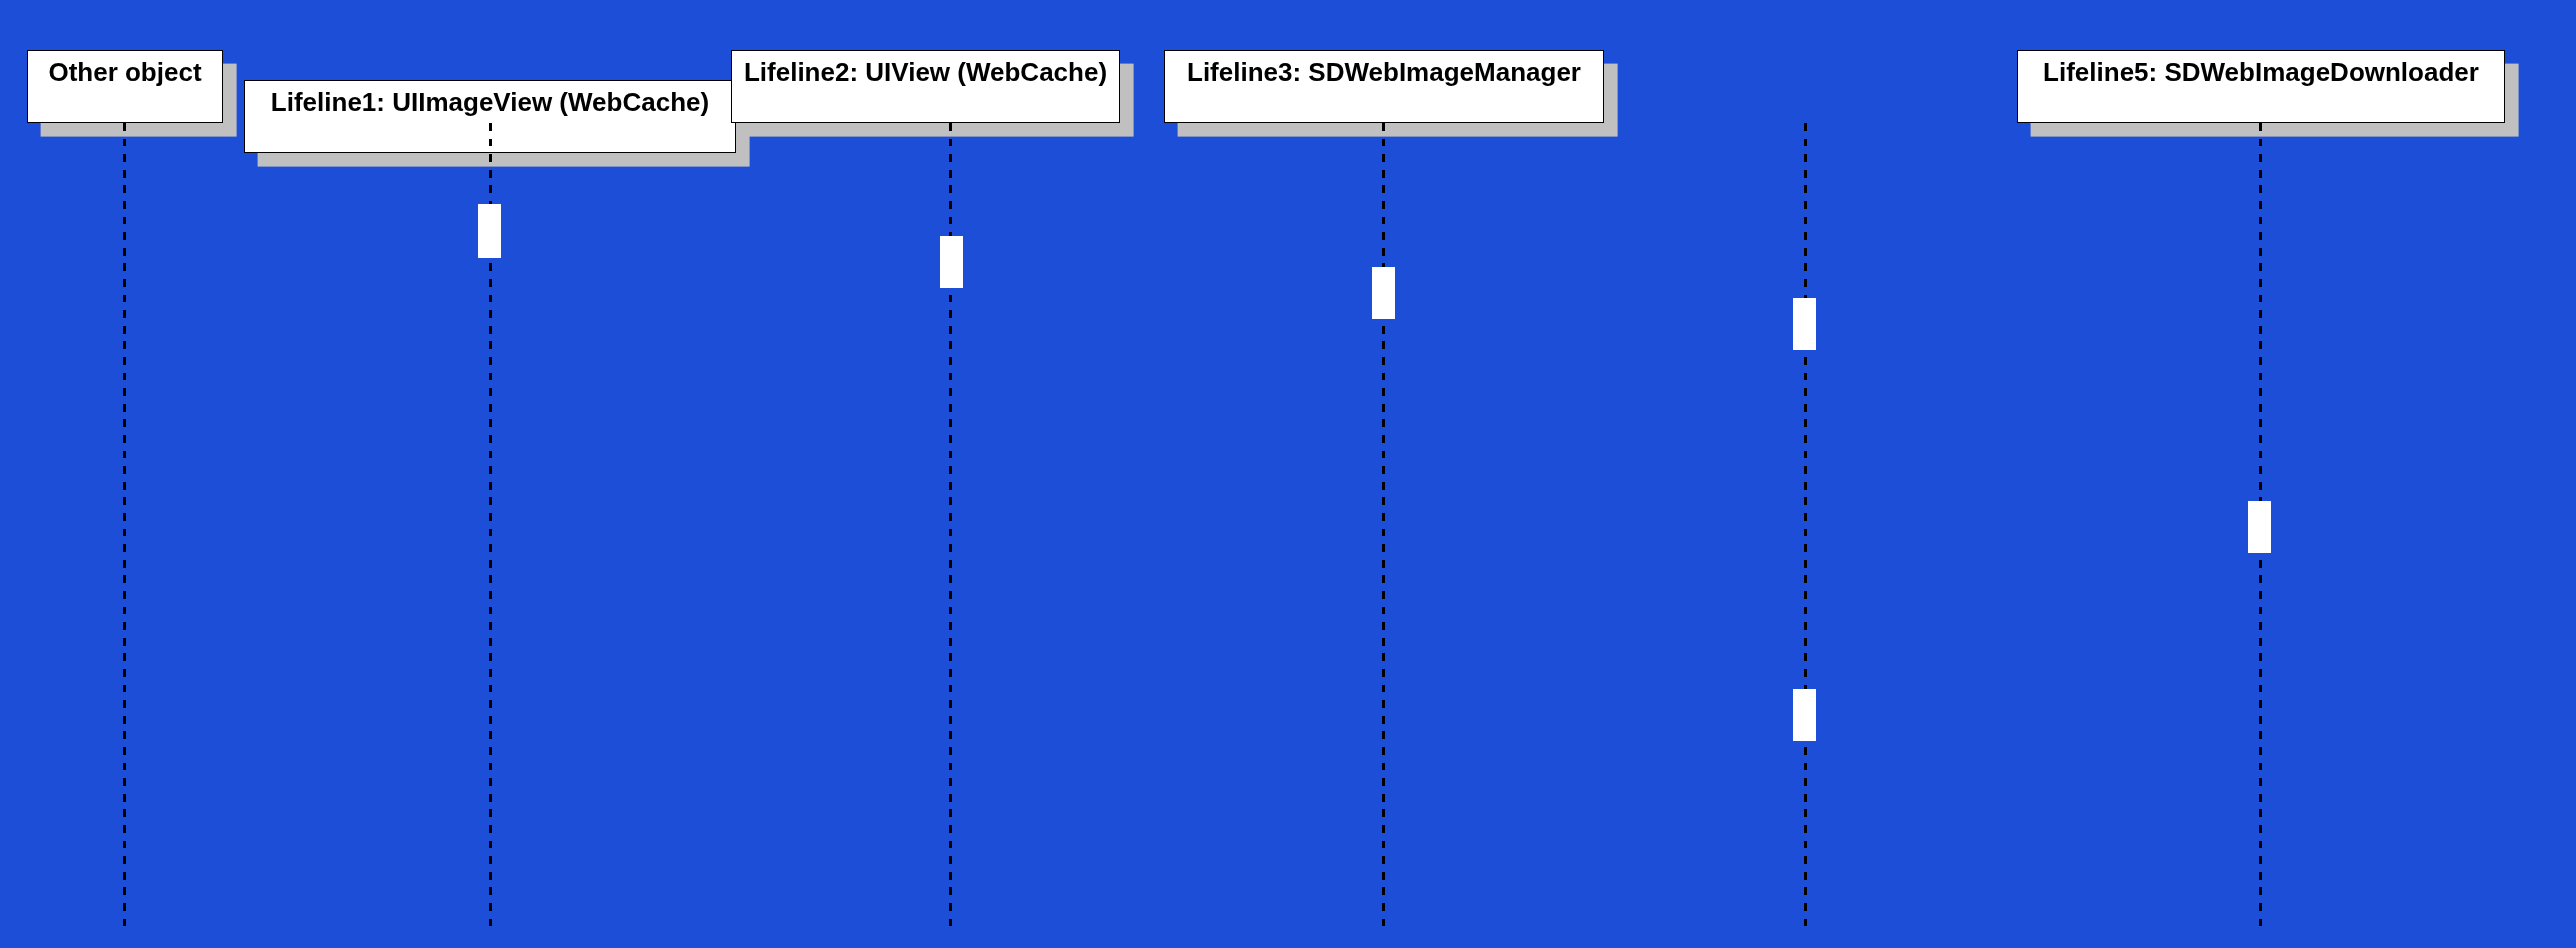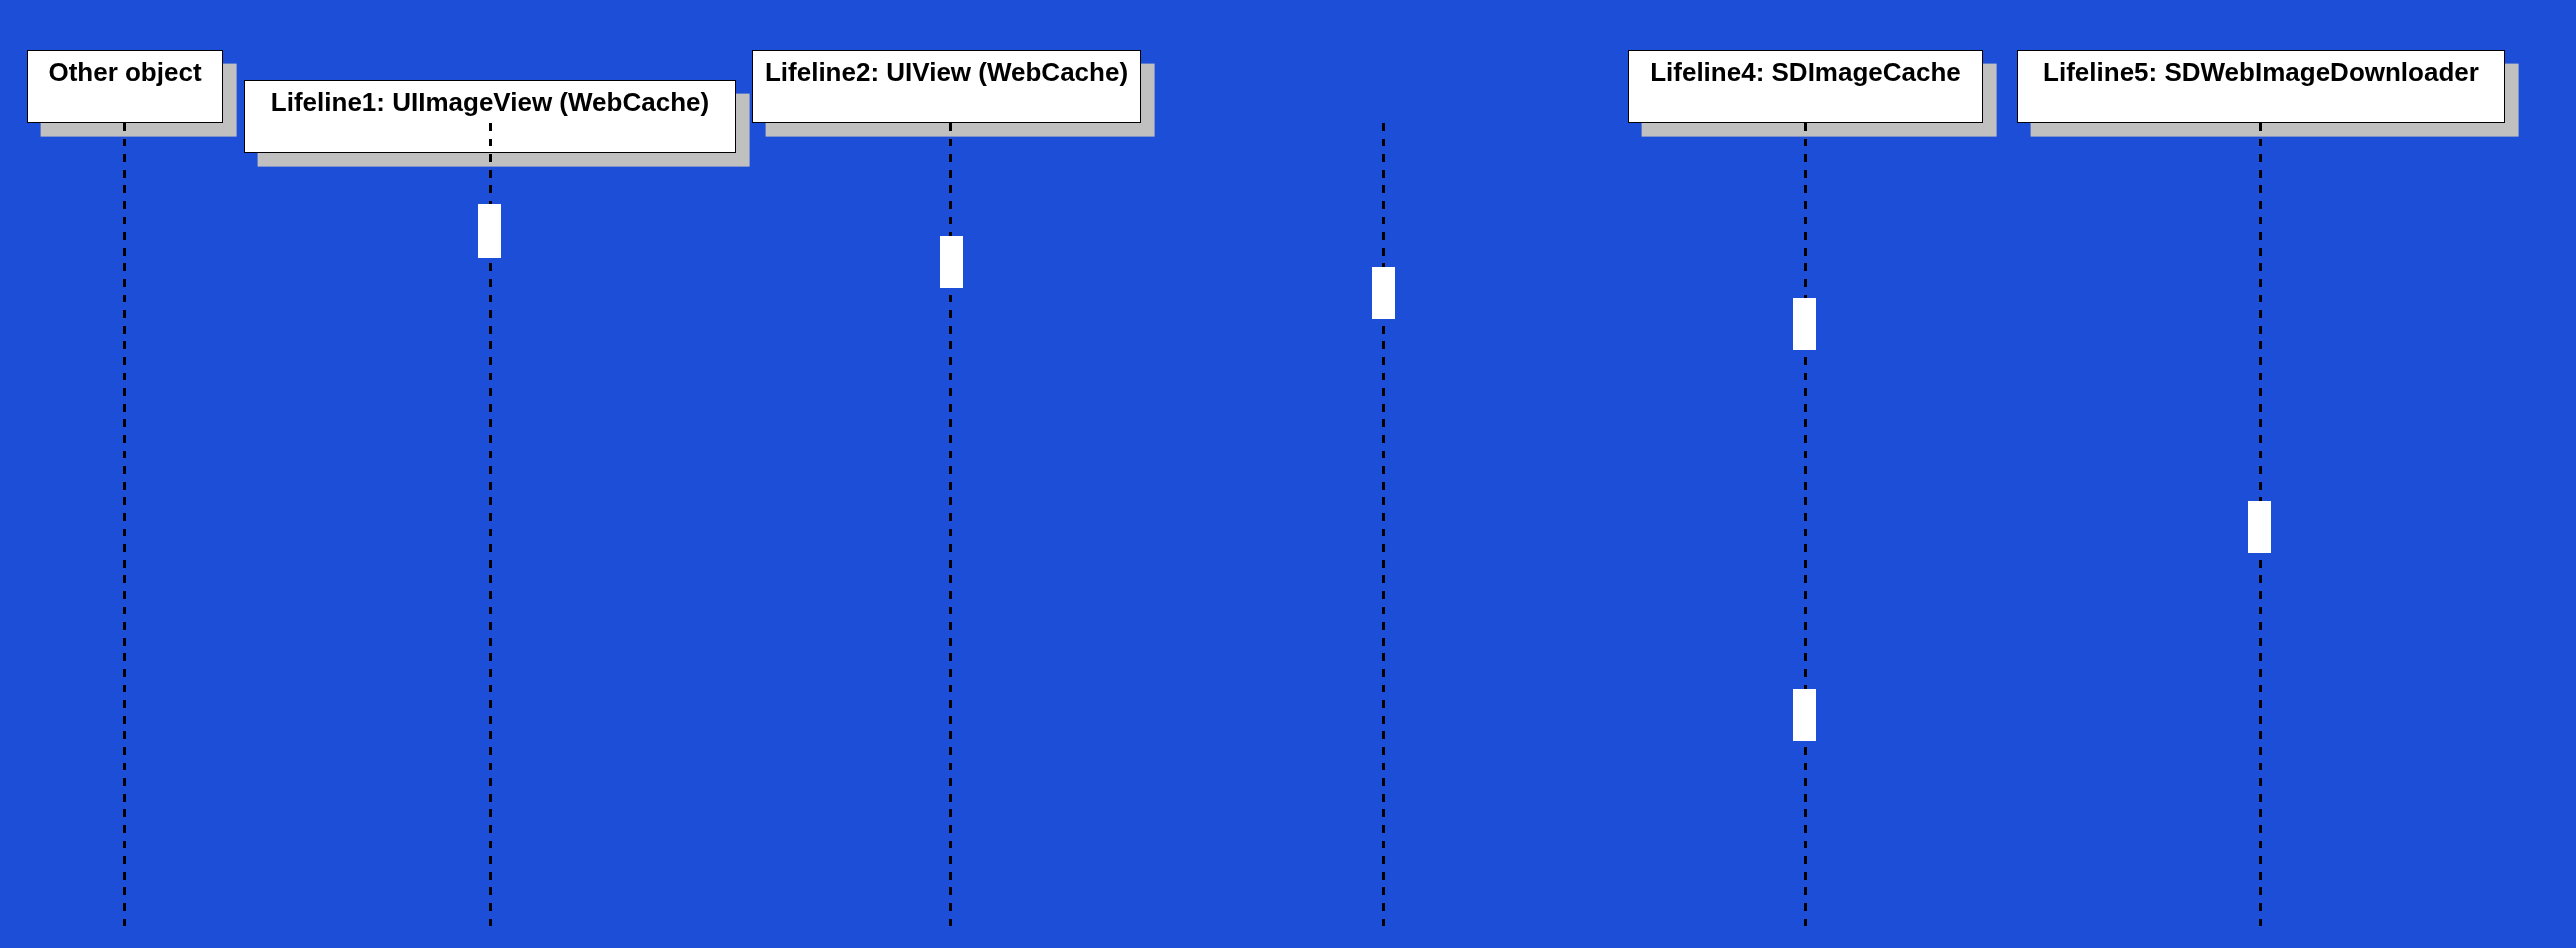--- a/index.html
+++ b/index.html
@@ -59,25 +59,25 @@
 <body>
 
 <div class="canvas">
 
   <div class="head" style="left: 27px; width: 196px;">
     <span class="label">Other object</span>
   </div>
   <div class="head" style="left: 244px; width: 492px; margin-top: 30px;">
     <span class="label">Lifeline1: UIImageView (WebCache)</span>
   </div>
-  <div class="head" style="left: 752px; width: 389px; text-align: right;">
+  <div class="head" style="left: 731px; width: 389px; text-align: right;">
     <span class="label">Lifeline2: UIView (WebCache)</span>
   </div>
-  <div class="head" style="left: 1628px; width: 355px;">
-    <span class="label">Lifeline4: SDImageCache</span>
+  <div class="head" style="left: 1164px; width: 440px;">
+    <span class="label">Lifeline3: SDWebImageManager</span>
   </div>
   <div class="head" style="left: 2017px; width: 488px; justify-content: center;">
     <span class="label">Lifeline5: SDWebImageDownloader</span>
   </div>
 
   <div class="lifeline" style="left: 123px;"></div>
   <div class="lifeline" style="left: 489px;"></div>
   <div class="lifeline" style="left: 949px;"></div>
   <div class="lifeline" style="left: 1382px;"></div>
   <div class="lifeline" style="left: 1804px;"></div>

